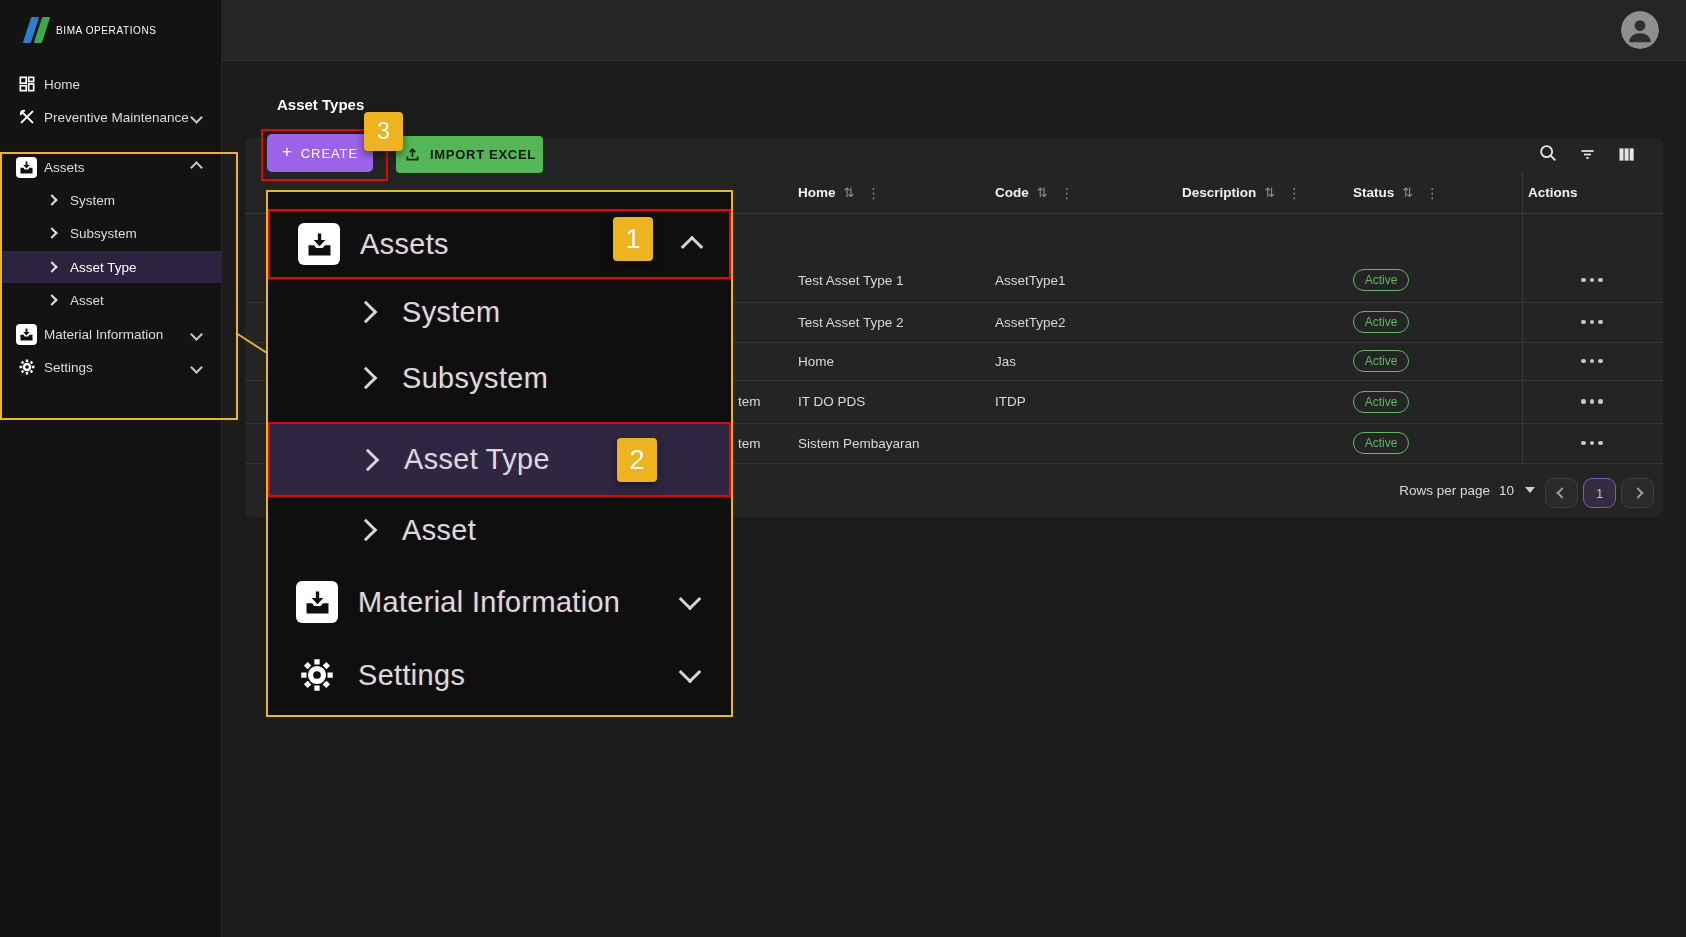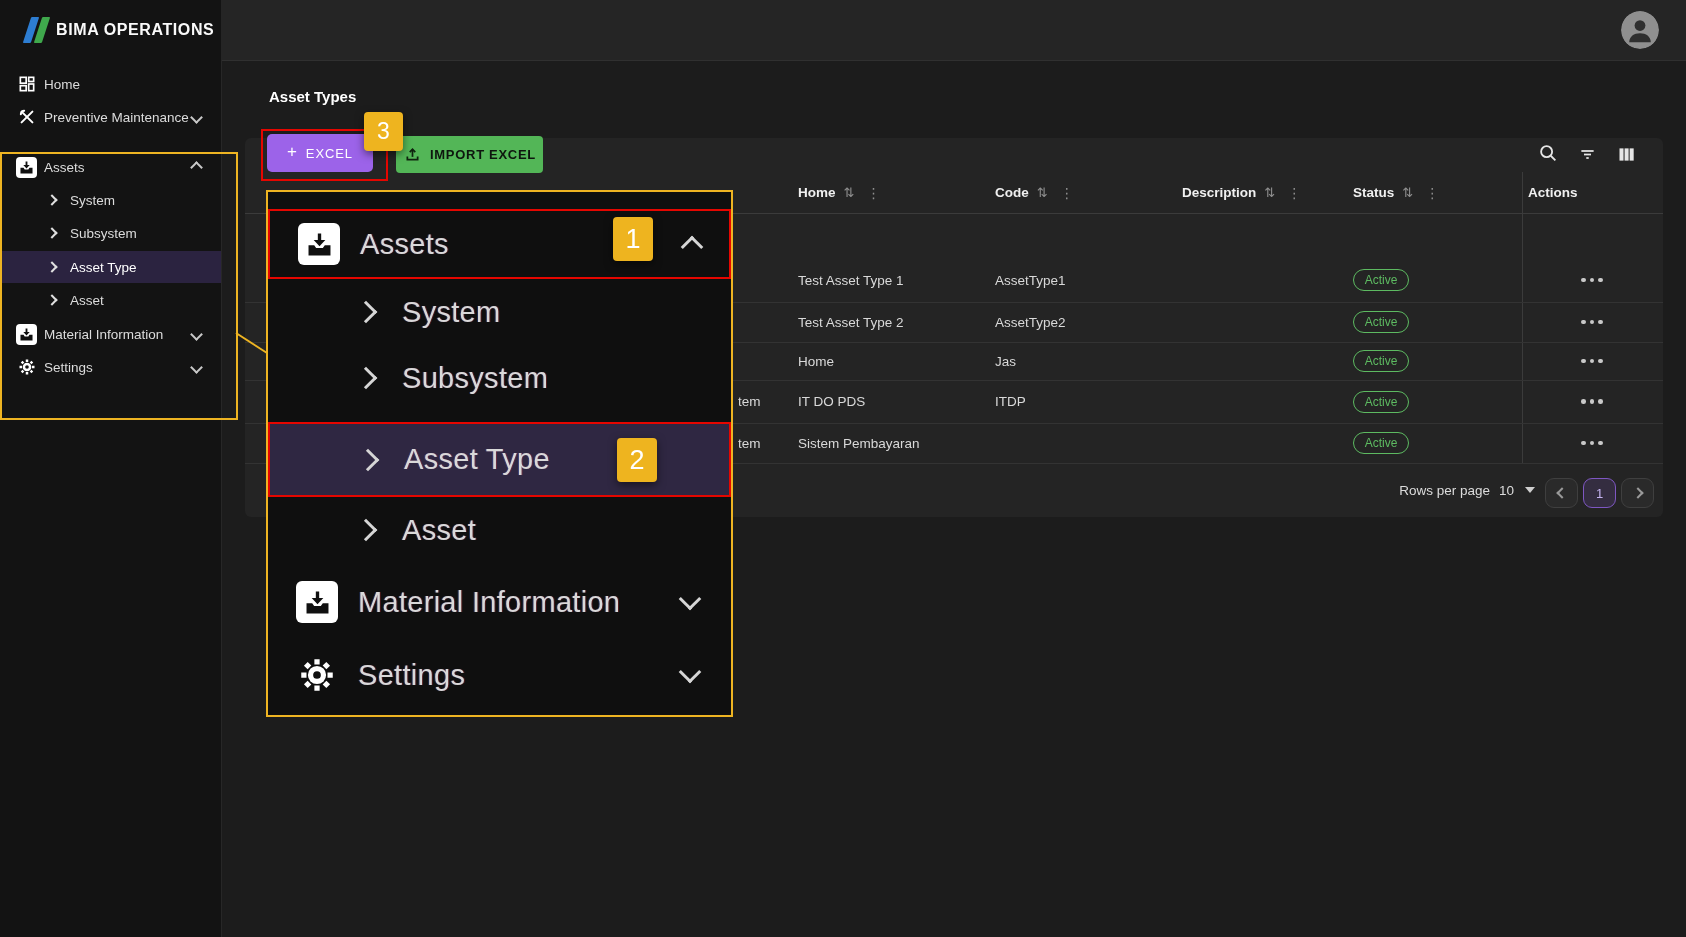--- a/index.html
+++ b/index.html
@@ -6,21 +6,21 @@
   .stage{position:relative;width:1686px;height:937px;overflow:hidden;
          font-family:"Liberation Sans",sans-serif;color:#e6e6e6;background:#1c1c1c;}
 
   
   .topbar{position:absolute;left:0;top:0;width:1686px;height:60px;background:#252525;border-bottom:1px solid #303030;}
   .topbar-left{position:absolute;left:0;top:0;width:221px;height:60px;background:#131313;border-bottom:1px solid #2a2a2a;}
   .slash{position:absolute;top:17px;width:8px;height:26px;transform:skewX(-18deg);border-radius:1px;}
   .slash.s1{left:27px;background:#2d7dd2;}
   .slash.s2{left:38px;background:#3fa84c;}
   .brand{position:absolute;left:56px;top:0;height:60px;display:flex;align-items:center;
-         font-size:16px;font-weight:700;letter-spacing:.6px;color:#fafafa;}
+         font-size:10px;font-weight:400;letter-spacing:.6px;color:#fafafa;}
   .avatar{position:absolute;left:1621px;top:11px;width:38px;height:38px;border-radius:50%;overflow:hidden;cursor:pointer;}
 
   
   .sidebar{position:absolute;left:0;top:60px;width:221px;height:877px;background:#131313;border-right:1px solid #272727;}
   .sb-item{position:absolute;left:0;width:221px;height:32px;display:flex;align-items:center;cursor:pointer;}
   .sb-item .sb-ic{position:absolute;left:16px;width:22px;height:22px;display:flex;align-items:center;justify-content:center;}
   .sb-label{position:absolute;left:44px;font-size:13.5px;color:#dcdcdc;white-space:nowrap;}
   .sb-child .child-chev{position:absolute;left:48px;}
   .sb-child .sb-label{left:70px;}
   .sb-item.active{background:#2b2340;}
@@ -200,21 +200,21 @@
       <span class="sb-parent-chev chev down"></span>
     </div>
   </aside>
 
   <div class="hl-yellow" style="left:0;top:152px;width:234px;height:264px;z-index:40"></div>
 
   <svg class="connector">
     <line x1="6" y1="8" x2="37" y2="28" stroke="#eeb422" stroke-width="2"></line>
   </svg>
 
-  <h1 class="page-title" style="margin:4px">Asset Types</h1>
+  <h1 class="page-title" style="margin:12px">Asset Types</h1>
 
   <div class="card">
 
     <span class="tool-ic" style="left:1292px;top:4px">
       <svg viewBox="0 0 24 24" width="22" height="22" fill="none" stroke="#e6e6e6" stroke-width="2">
         <circle cx="10.5" cy="10.5" r="6"></circle>
           <path d="M15 15 L20 20"></path>
       </svg>
     </span>
     <span class="tool-ic" style="left:1331px;top:5px">
@@ -395,21 +395,21 @@
     </div>
     <div class="pg-btn current" style="left:1338px">1</div>
     <div class="pg-btn" style="left:1376px">
       <span class="chev right"></span>
     </div>
   </div>
 
   <div class="hl-red" style="left:261px;top:129px;width:123px;height:48px;z-index:30"></div>
   <button class="btn btn-create" style="border:none">
     <span class="plus">+</span>
-    <span>EXCEL</span>
+    <span>CREATE</span>
   </button>
   <button class="btn btn-import" style="border:none">
     <span style="display:inline-flex">
       <svg viewBox="0 0 24 24" width="19" height="19" fill="none" stroke="#10240f" stroke-width="2.2">
         <path d="M12 15 V5.5"></path>
           <path d="M8.5 9 L12 5.5 15.5 9"></path>
           <path d="M5.5 14.5 V18.5 H18.5 V14.5"></path>
       </svg>
     </span>
     <span>IMPORT EXCEL</span>

